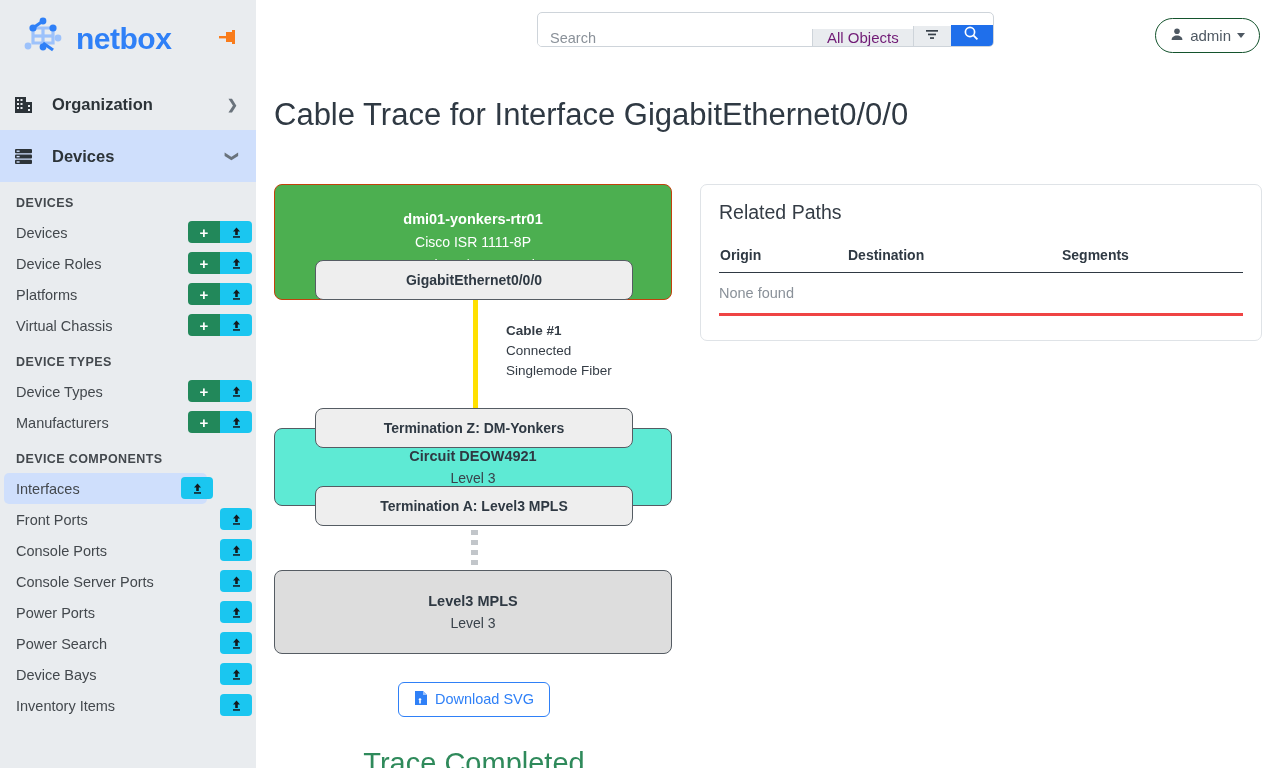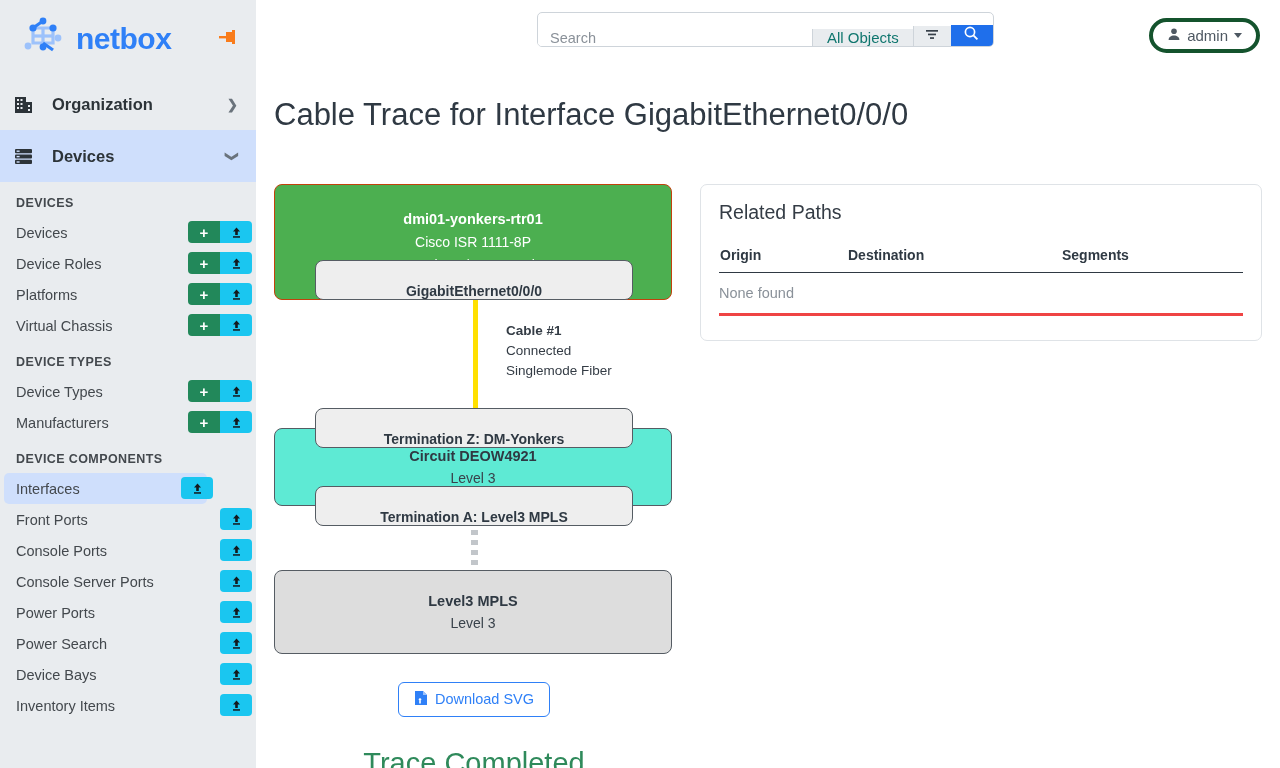--- a/index.html
+++ b/index.html
@@ -101,37 +101,37 @@
     padding: 0 12px; font-size: 14.5px;
     font-family: "Liberation Sans", sans-serif;
     color: #37404a; background: #fff;
   }
   .search-input::placeholder { color: #8a9199; }
   .obj-select {
     display: flex; align-items: center;
     padding: 0 14px;
     background: #e9ecef;
     border-left: 1px solid #ced4da;
-    font-size: 15px; color: #0f766e; cursor: pointer;
+    font-size: 15px; color: #701a75; cursor: pointer;
   }
   .filter-btn {
     display: flex; align-items: center; justify-content: center;
     width: 38px; background: #e9ecef;
     border-left: 1px solid #ced4da; cursor: pointer;
   }
   .search-btn {
     display: flex; align-items: center; justify-content: center;
     width: 42px; background: #1f6feb; cursor: pointer;
   }
   .user-btn {
     position: absolute; right: 20px; top: 18px;
     height: 35px; min-width: 100px;
     display: flex; align-items: center; justify-content: center; gap: 6px;
     padding: 0 14px;
-    border: 4px solid #14532d; border-radius: 18px;
+    border: 1px solid #14532d; border-radius: 18px;
     background: #fff; cursor: pointer;
     font-size: 15px; color: #4e5862;
   }
   .caret { width: 0; height: 0; border-left: 4.5px solid transparent; border-right: 4.5px solid transparent; border-top: 5.5px solid #4e5862; }
 
   
   .page-title {
     font-size: 31px; font-weight: 400;
     color: #2f3943;
     padding: 6px 0 0 18px;
@@ -155,21 +155,21 @@
   .node-device .t1 { font-size: 14.5px; font-weight: 700; margin-bottom: 7px; }
   .node-device .t2 { font-size: 14px; font-weight: 400; margin-bottom: 7px; }
   .node-device .t3 { font-size: 14px; font-weight: 400; }
 
   .term-box {
     width: 318px; height: 40px;
     margin: 0 auto;
     background: #eeeeee;
     border: 1px solid #555c63;
     border-radius: 8px;
-    display: flex; align-items: flex-end; justify-content: center;
+    display: flex; align-items: center; justify-content: center;
     font-size: 14px; font-weight: 700; color: #2f3943;
     position: relative; z-index: 3;
   }
   .term-overlap-top { margin-top: -40px; }
 
   .cable-seg {
     position: relative;
     height: 108px;
   }
   .cable-line {

